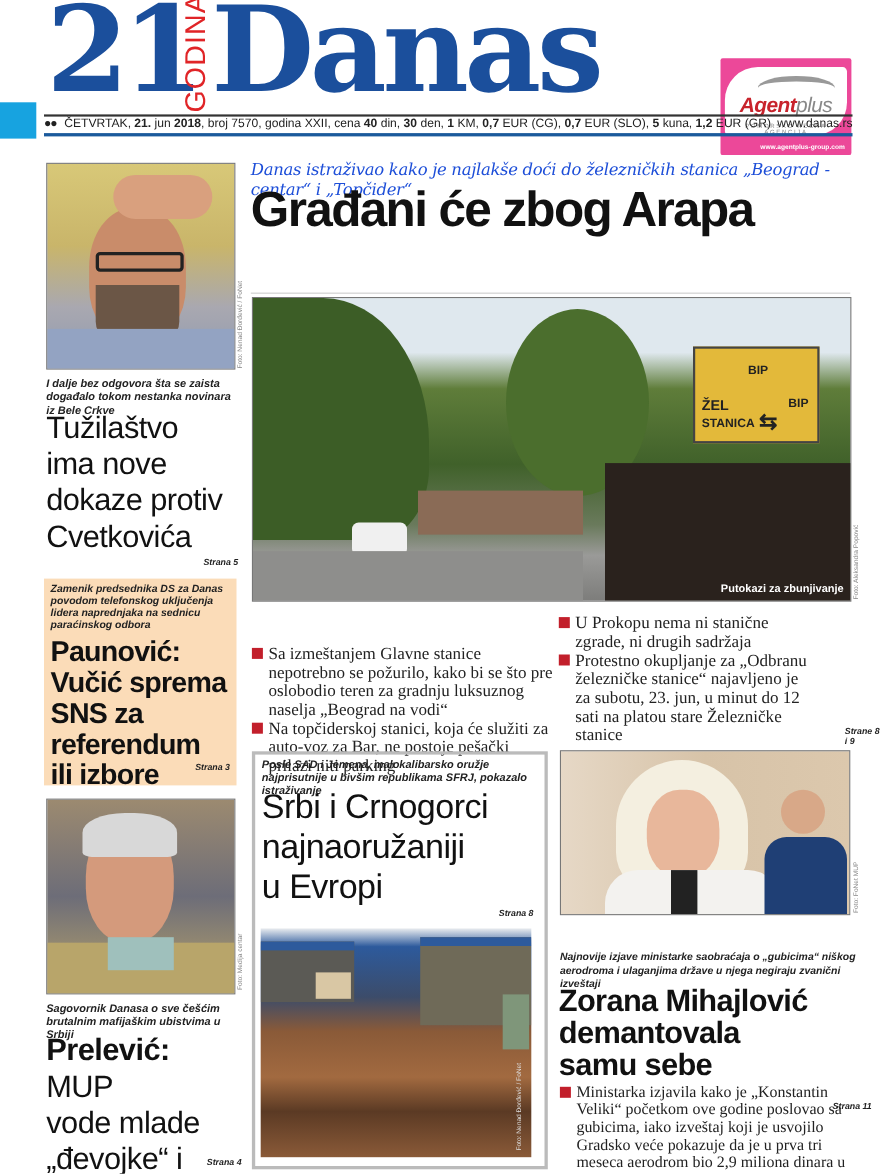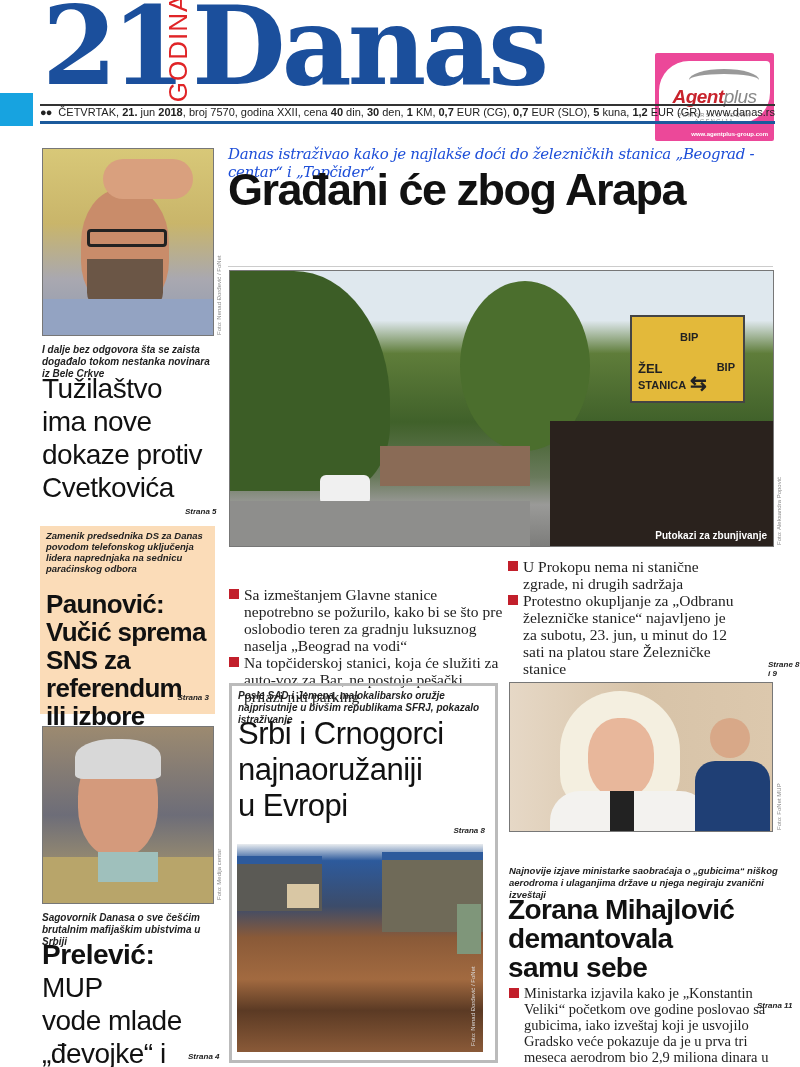--- a/index.html
+++ b/index.html
@@ -107,21 +107,21 @@
 <div class="abs" style="left:42px; top:372px; width:175px;">
   <div class="light-head">Tužilaštvo</div>
   <div class="light-head">ima nove</div>
   <div class="light-head">dokaze protiv</div>
   <div class="light-head">Cvetkovića</div>
 </div>
 <div class="abs strana" style="left:185px; top:507px;">Strana 5</div>
 
 <div class="abs beige-box">
   <div class="kicker" style="font-size:9.5px; line-height:11px;">Zamenik predsednika DS za Danas povodom telefonskog uključenja lidera naprednjaka na sednicu paraćinskog odbora</div>
-  <div style="margin-top:16px;">
+  <div style="margin-top:4px;">
     <div class="bold-head">Paunović:</div>
     <div class="bold-head">Vučić sprema</div>
     <div class="bold-head">SNS za</div>
     <div class="bold-head">referendum</div>
     <div class="bold-head">ili izbore</div>
   </div>
   <div class="strana" style="position:absolute; right:6px; bottom:12px;">Strana 3</div>
 </div>
 
 <div class="photo" style="left:42px; top:726px; width:172px; height:178px; background: linear-gradient(180deg,#9c8a70 0%,#6d6d78 50%,#b9a46a 100%);">

